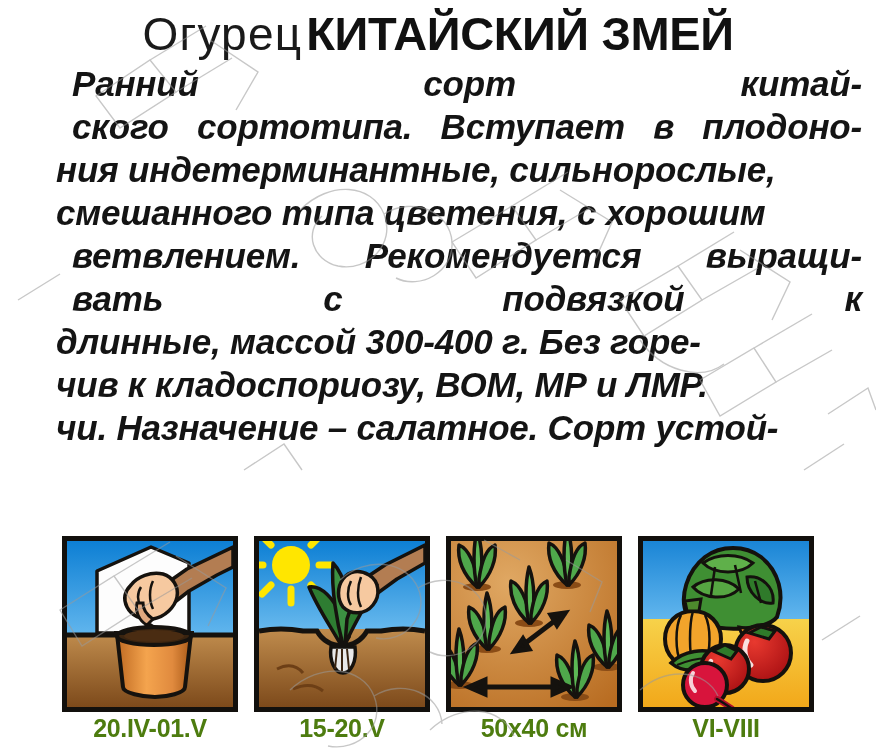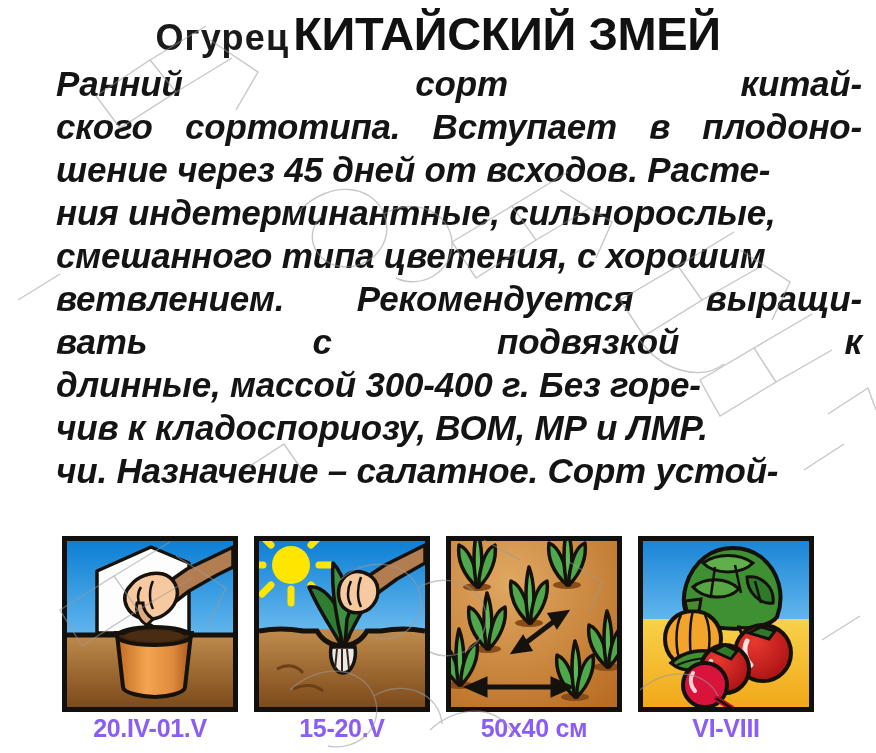--- a/index.html
+++ b/index.html
@@ -29,22 +29,22 @@
   .title-row {
     position: absolute;
     left: 0;
     top: 6px;
     width: 876px;
     text-align: center;
     z-index: 2;
     white-space: nowrap;
   }
   .title-light {
-    font-size: 36px;
-    font-weight: bold;
+    font-size: 46px;
+    font-weight: normal;
     letter-spacing: 1.2px;
     color: #1a1a1a;
     font-stretch: condensed;
   }
   .title-bold {
     font-size: 47px;
     font-weight: bold;
     letter-spacing: -0.4px;
     color: #111111;
     margin-left: 4px;
@@ -64,21 +64,21 @@
     font-weight: bold;
     font-style: italic;
     color: #141414;
     white-space: nowrap;
     letter-spacing: -0.2px;
   }
   .desc-line.justify {
     display: flex;
     justify-content: space-between;
   }
-  .desc-line.justify > span { display: inline-block; }
+  .desc-line.justify > span { display: inline-block; margin-left: 16px; }
 
   
   .panels {
     position: absolute;
     left: 62px;
     top: 536px;
     width: 752px;
     height: 178px;
     display: flex;
     justify-content: space-between;
@@ -103,21 +103,21 @@
     width: 752px;
     display: flex;
     justify-content: space-between;
     z-index: 2;
   }
   .caption {
     width: 176px;
     text-align: center;
     font-size: 25px;
     font-weight: bold;
-    color: #8b5cf6;
+    color: #4d7c0f;
     letter-spacing: -0.3px;
     font-family: "Liberation Sans", sans-serif;
   }
 </style>
 </head>
 <body>
 
 <div id="packet">
 
   <div class="title-row">
@@ -130,21 +130,20 @@
       <span>сорт</span>
       <span>китай-</span>
     </div>
     <div class="desc-line justify">
       <span>ского</span>
       <span>сортотипа.</span>
       <span>Вступает</span>
       <span>в</span>
       <span>плодоно-</span>
     </div>
-    <div class="desc-line">шение через 45 дней от всходов. Расте-</div>
     <div class="desc-line">ния индетерминантные, сильнорослые,</div>
     <div class="desc-line">смешанного типа цветения, с хорошим</div>
     <div class="desc-line justify">
       <span>ветвлением.</span>
       <span>Рекомендуется</span>
       <span>выращи-</span>
     </div>
     <div class="desc-line justify">
       <span>вать</span>
       <span>с</span>

